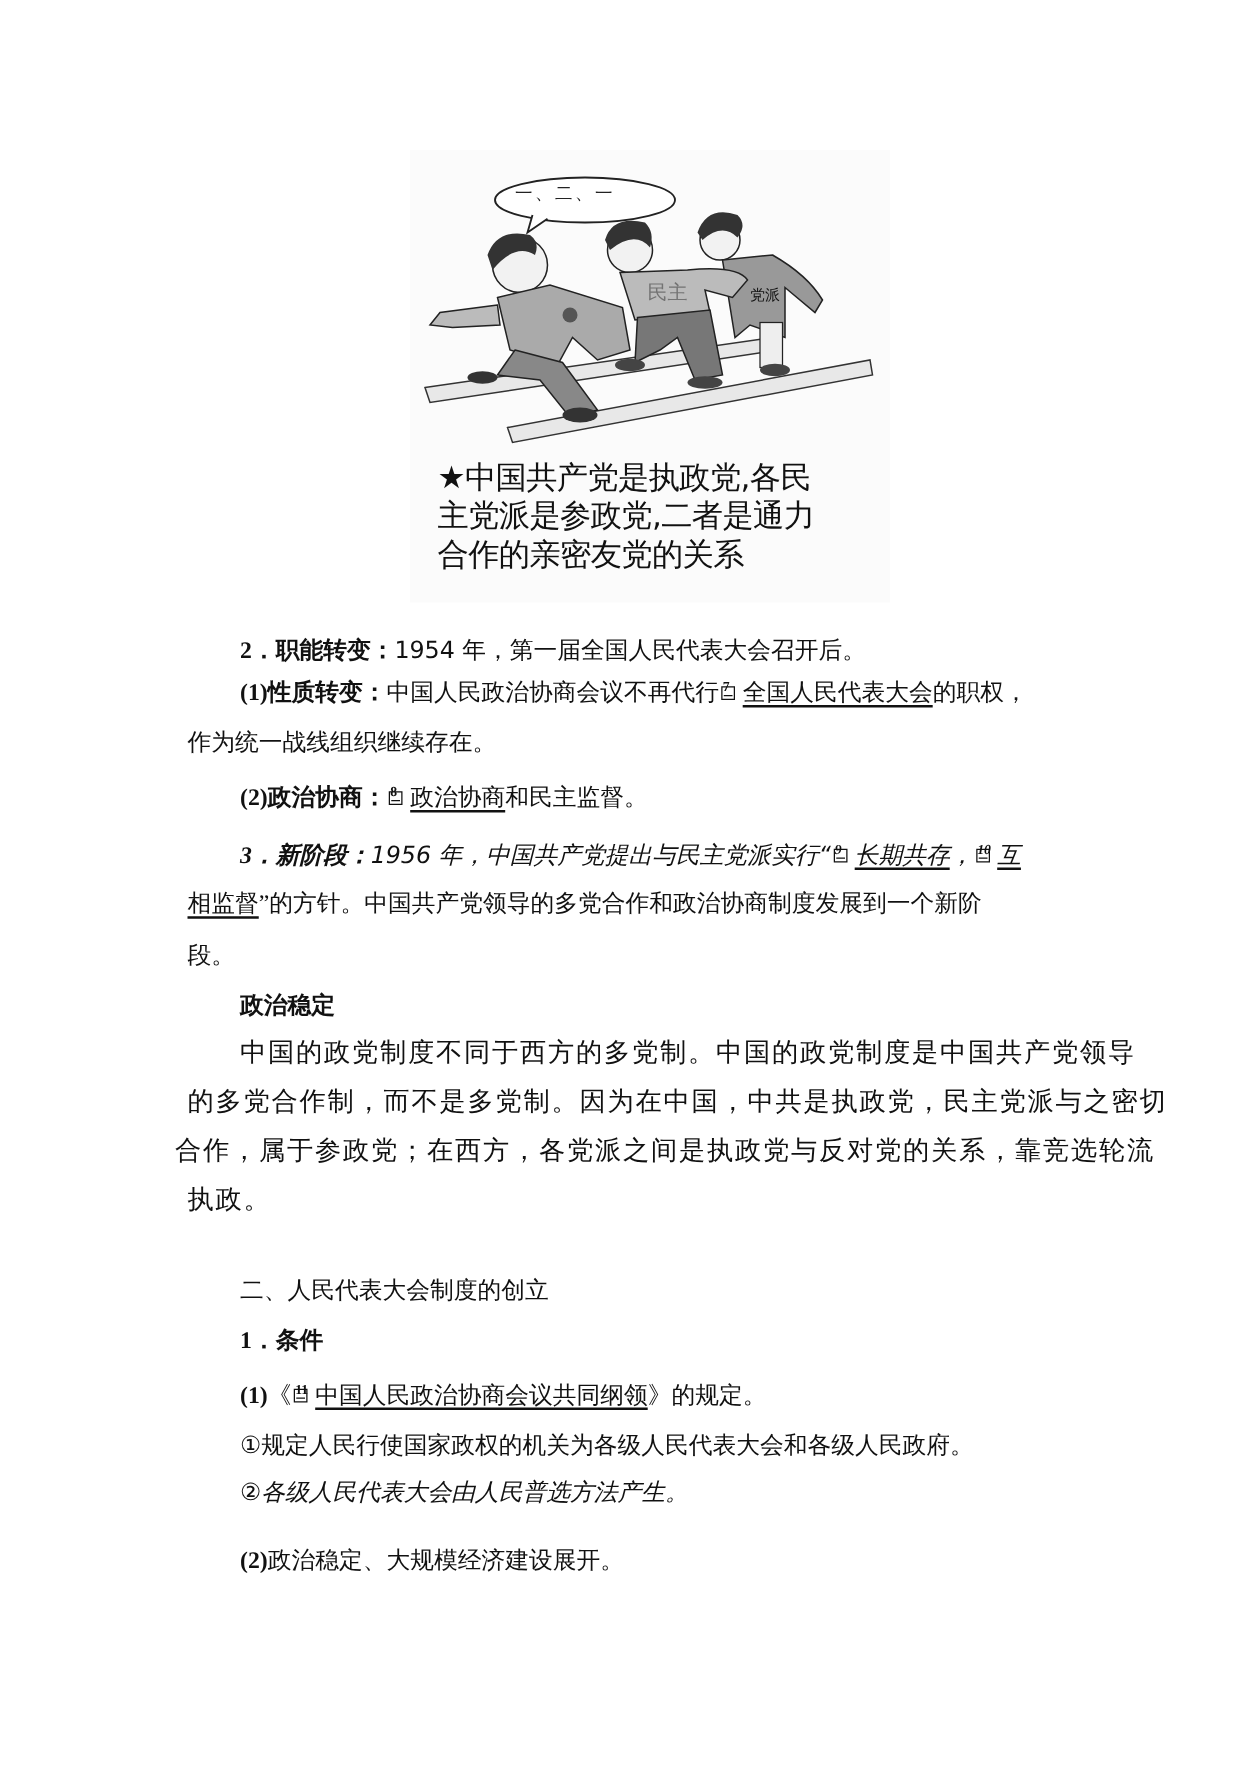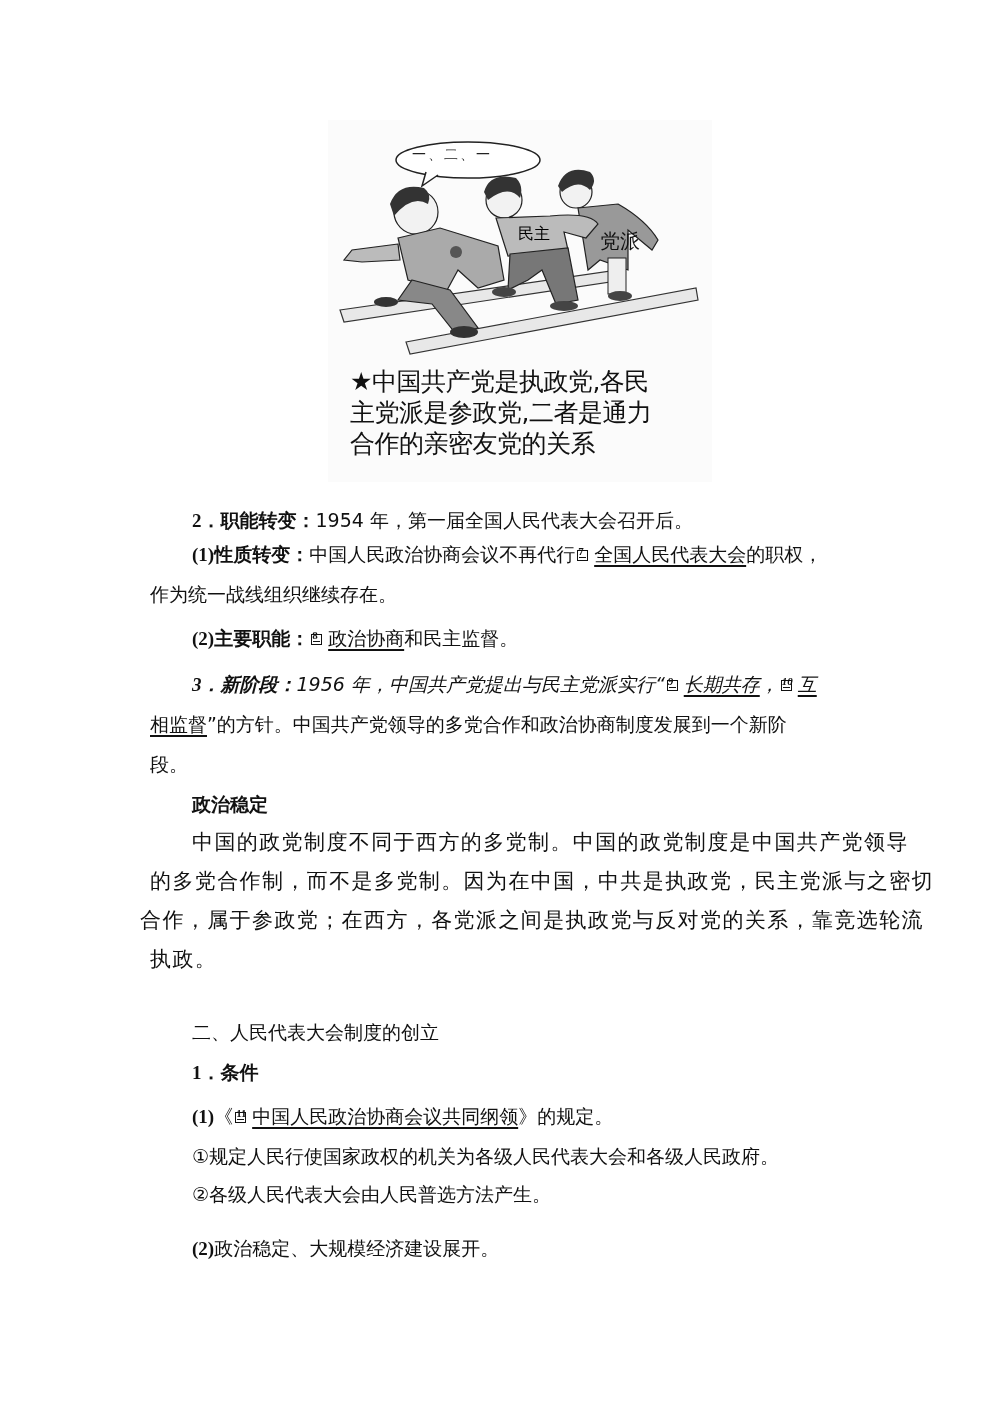--- a/index.html
+++ b/index.html
@@ -52,60 +52,60 @@
     <circle cx="88" cy="92" r="22" fill="#f2f2f2" stroke="#222" stroke-width="1.2"></circle>
     <path d="M62 84 Q70 62 96 68 Q104 74 100 84 Q84 74 66 96 Z" fill="#333"></path>
     <path d="M70 118 L112 108 L170 126 L176 160 L150 168 L130 150 L118 172 L80 160 Z" fill="#aaa" stroke="#222" stroke-width="1.2"></path>
     <path d="M70 124 L24 130 L16 140 L34 142 L72 140 Z" fill="#bbb" stroke="#222" stroke-width="1.2"></path>
     <circle cx="128" cy="132" r="6" fill="#555"></circle>
     <path d="M84 160 L122 170 L150 208 L128 214 L104 184 L70 180 Z" fill="#888" stroke="#222" stroke-width="1.2"></path>
     <ellipse cx="58" cy="182" rx="12" ry="5" fill="#333"></ellipse>
     <ellipse cx="136" cy="212" rx="14" ry="6" fill="#333"></ellipse>
   </svg>
   <span style="position:absolute; left:84px; top:26px; font-size:14px; letter-spacing:2px; font-family:'DejaVu Sans',sans-serif; color:#222;">一、二、一</span>
-  <span style="position:absolute; left:190px; top:104px; font-size:16px; color:#000000; font-family:'DejaVu Serif',serif;">民主</span>
-  <span style="position:absolute; left:272px; top:108px; font-size:20px; color:#111; font-family:'DejaVu Serif',serif;">党派</span>
+  <span style="position:absolute; left:190px; top:104px; font-size:16px; color:#737373; font-family:'DejaVu Serif',serif;">民主</span>
+  <span style="position:absolute; left:272px; top:108px; font-size:12px; color:#111; font-family:'DejaVu Serif',serif;">党派</span>
   <div class="caption">
     <div><span>★</span><span>中国共产党是执政党,各民</span></div>
     <div>主党派是参政党,二者是通力</div>
     <div>合作的亲密友党的关系</div>
   </div>
 </div>
 
 <div class="line" style="left:192px; top:508px;">
   <span class="num">2．</span><span class="b">职能转变：</span><span>1954 年，第一届全国人民代表大会召开后。</span>
 </div>
 
 <div class="line" style="left:192px; top:542px;">
   <span class="num">(1)</span><span class="b">性质转变：</span><span>中国人民政治协商会议不再代行</span><span class="u"><span class="blank"><span class="box"></span><span class="n">7</span></span><span>全国人民代表大会</span></span><span>的职权，</span>
 </div>
 <div class="line" style="left:150px; top:582px;">作为统一战线组织继续存在。</div>
 
 <div class="line" style="left:192px; top:626px;">
-  <span class="num">(2)</span><span class="b">主要职能：</span><span class="u"><span class="blank"><span class="box"></span><span class="n">8</span></span><span>政治协商</span></span><span>和民主监督。</span>
+  <span class="num">(2)</span><span class="b">政治协商：</span><span class="u"><span class="blank"><span class="box"></span><span class="n">8</span></span><span>政治协商</span></span><span>和民主监督。</span>
 </div>
 
 <div class="line" style="left:192px; top:672px;font-style:italic;">
   <span class="num">3．</span><span class="b">新阶段：</span><span>1956 年，中国共产党提出与民主党派实行“</span><span class="u"><span class="blank"><span class="box"></span><span class="n">9</span></span><span>长期共存</span></span><span>，</span><span class="u"><span class="blank"><span class="box"></span><span class="n">10</span></span><span>互</span></span>
 </div>
-<div class="line" style="left:150px; top:712px;">
+<div class="line" style="left:150px; top:712px;font-family:Liberation Serif, serif;">
   <span class="u">相监督</span><span>”的方针。中国共产党领导的多党合作和政治协商制度发展到一个新阶</span>
 </div>
 <div class="line" style="left:150px; top:752px;">段。</div>
 
 <div class="line b" style="left:192px; top:792px;">政治稳定</div>
 <div class="line note" style="left:192px; top:830px;">中国的政党制度不同于西方的多党制。中国的政党制度是中国共产党领导</div>
 <div class="line note" style="left:150px; top:869px;">的多党合作制，而不是多党制。因为在中国，中共是执政党，民主党派与之密切</div>
 <div class="line note" style="left:140px; top:908px;">合作，属于参政党；在西方，各党派之间是执政党与反对党的关系，靠竞选轮流</div>
 <div class="line note" style="left:150px; top:947px;">执政。</div>
 
 <div class="line" style="left:192px; top:1020px;">二、人民代表大会制度的创立</div>
 <div class="line" style="left:192px; top:1060px;">
   <span class="num">1．</span><span class="b">条件</span>
 </div>
 <div class="line" style="left:192px; top:1104px;">
   <span class="num">(1)</span><span>《</span><span class="u"><span class="blank"><span class="box"></span><span class="n">11</span></span><span>中国人民政治协商会议共同纲领</span></span><span>》的规定。</span>
 </div>
 <div class="line" style="left:192px; top:1144px;">①规定人民行使国家政权的机关为各级人民代表大会和各级人民政府。</div>
-<div class="line" style="left:192px; top:1182px;">②各级人民代表大会由人民普选方法产生。</div>
+<div class="line" style="left:192px; top:1182px;font-style:italic;">②各级人民代表大会由人民普选方法产生。</div>
 <div class="line" style="left:192px; top:1220px;margin-top:16px;">
   <span class="num">(2)</span><span>政治稳定、大规模经济建设展开。</span>
 </div>
 
 </body></html>

